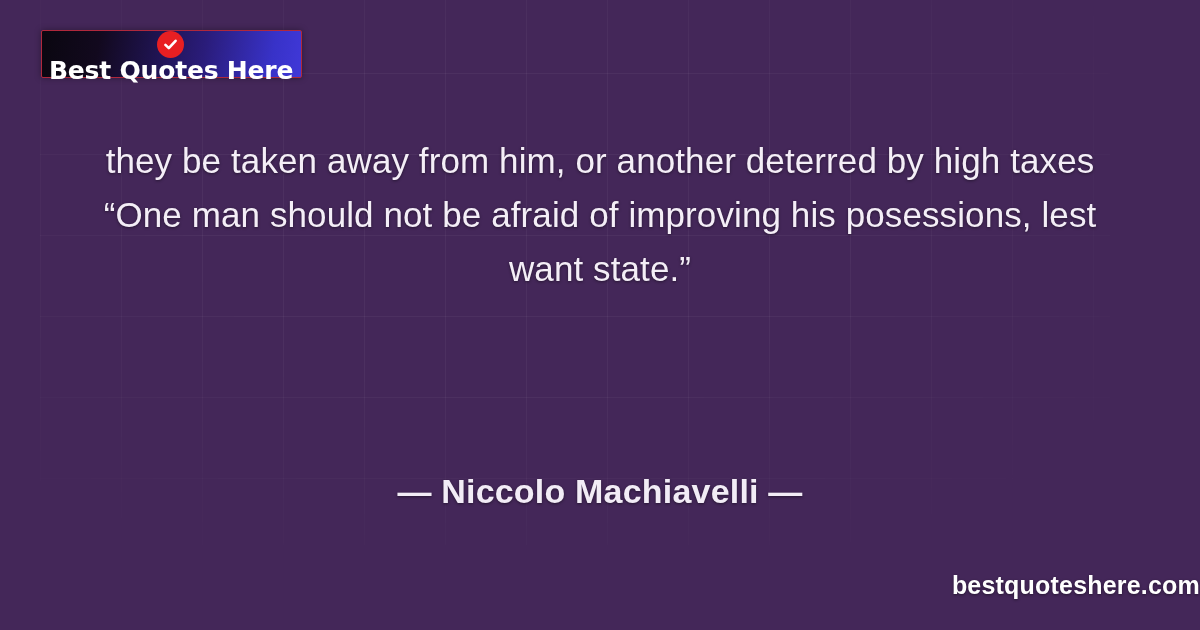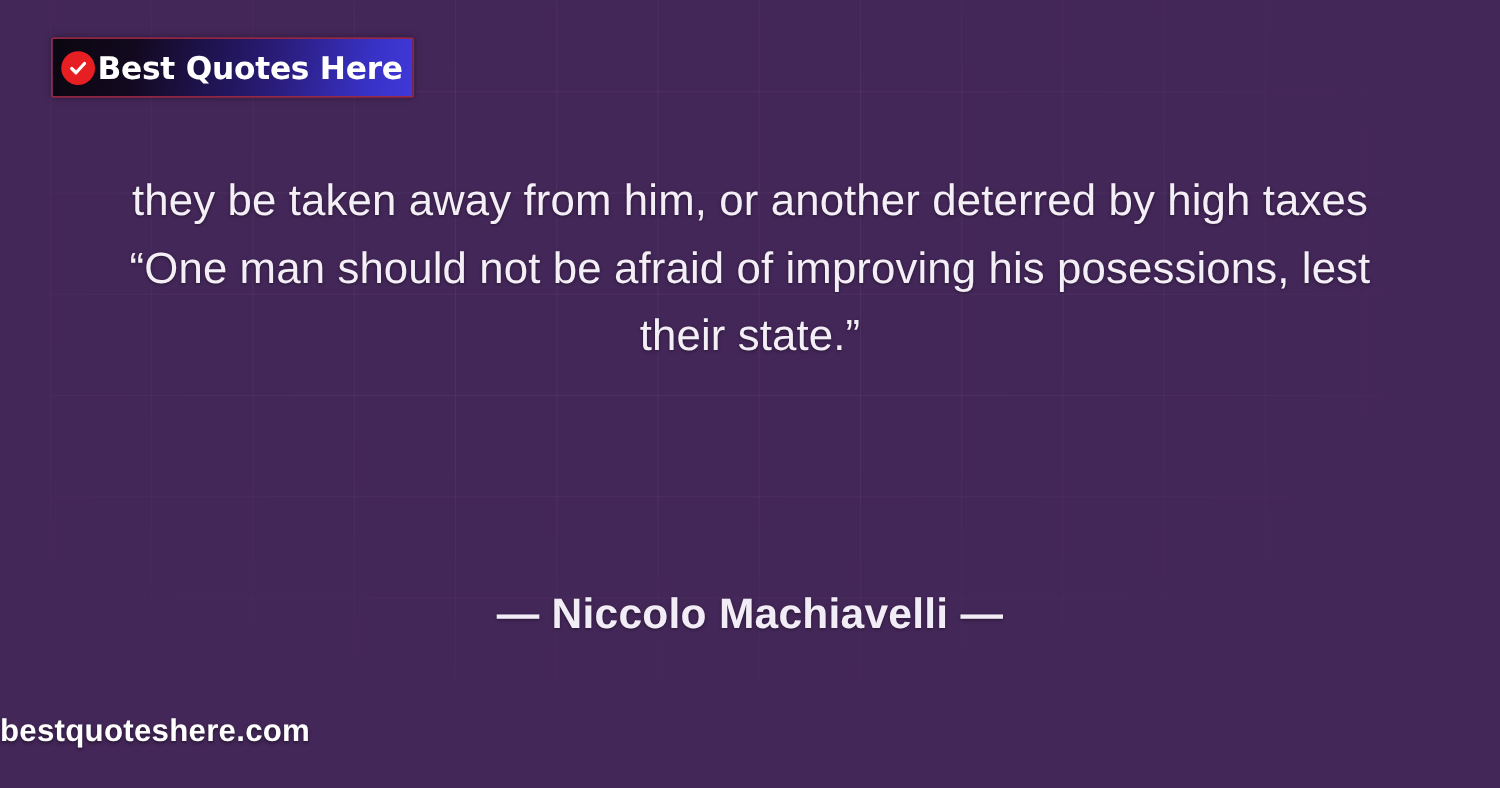--- a/index.html
+++ b/index.html
@@ -46,20 +46,21 @@
     top: 30px;
     height: 48px;
     box-sizing: border-box;
     display: flex;
     align-items: center;
     padding: 0 8px 0 7px;
     border: 1px solid #b0283c;
     background: linear-gradient(100deg, #0a0710 0%, #12091e 22%, #2a1c7a 62%, #3832c8 88%, #4038d8 100%);
     border-radius: 2px;
     box-shadow: 0 0 6px rgba(0,0,0,0.35);
+    flex-direction: column;
   }
   .check-icon {
     width: 27px;
     height: 27px;
     flex: 0 0 27px;
     border-radius: 50%;
     background: #e81f22;
     display: flex;
     align-items: center;
     justify-content: center;
@@ -110,21 +111,21 @@
     color: #f2ecf6;
     letter-spacing: 0.2px;
     text-shadow: 0 1px 3px rgba(0,0,0,0.45);
   }
 
   .footer-url {
     position: absolute;
     left: 0;
     right: 0;
     top: 571px;
-    text-align: left;
+    text-align: right;
     font-size: 25px;
     font-weight: bold;
     color: #ffffff;
     letter-spacing: 0.2px;
     text-shadow: 0 1px 3px rgba(0,0,0,0.45);
   }
 </style>
 </head>
 <body>
 
@@ -142,21 +143,21 @@
   </div>
 
   <div class="quote-block">
     <p class="quote-text">
       <span>they be taken away from him, or another deterred by high taxes</span>
     </p>
     <p class="quote-text">
       <span>“One man should not be afraid of improving his posessions, lest</span>
     </p>
     <p class="quote-text">
-      <span>their state.”</span>
+      <span>want state.”</span>
     </p>
   </div>
 
   <div class="attribution">— Niccolo Machiavelli —</div>
 
   <div class="footer-url">bestquoteshere.com</div>
 
 </div>
 
 </body></html>

